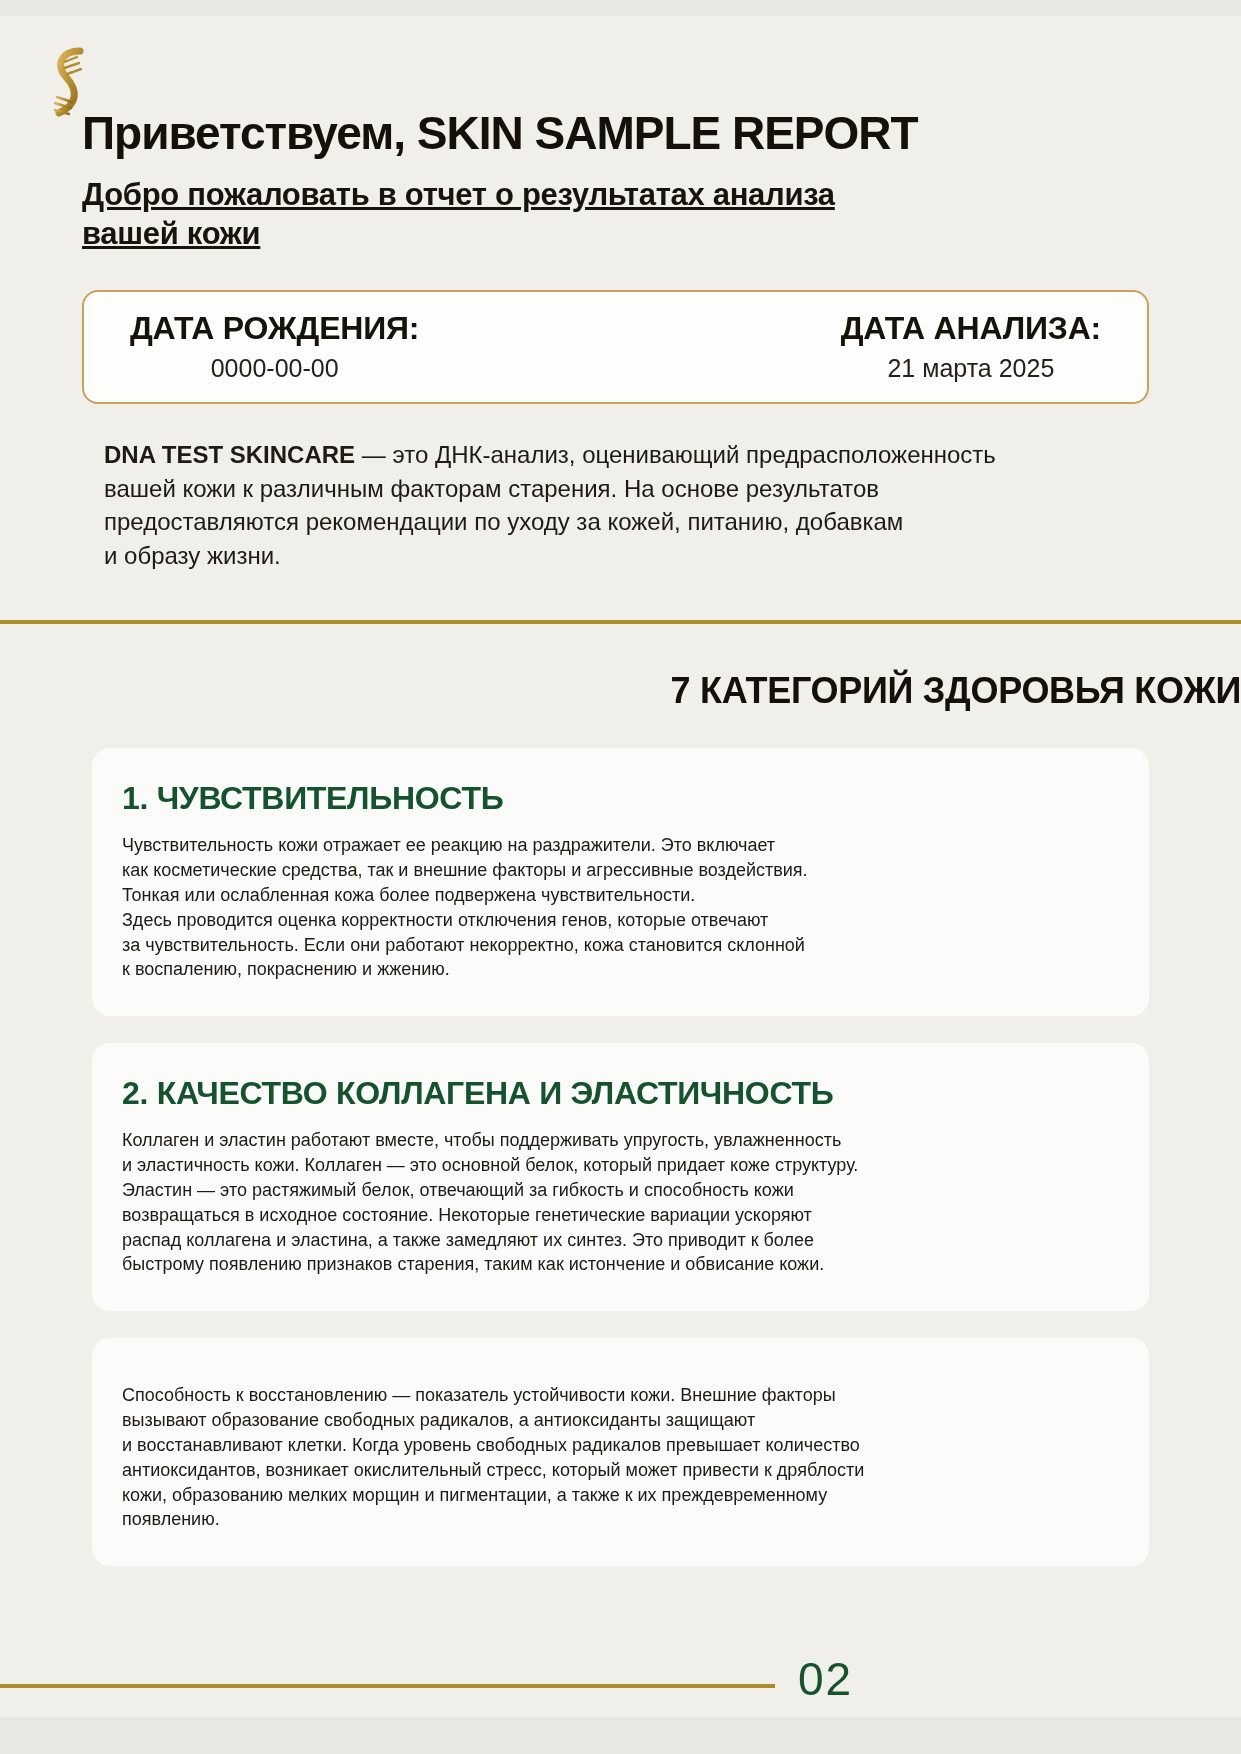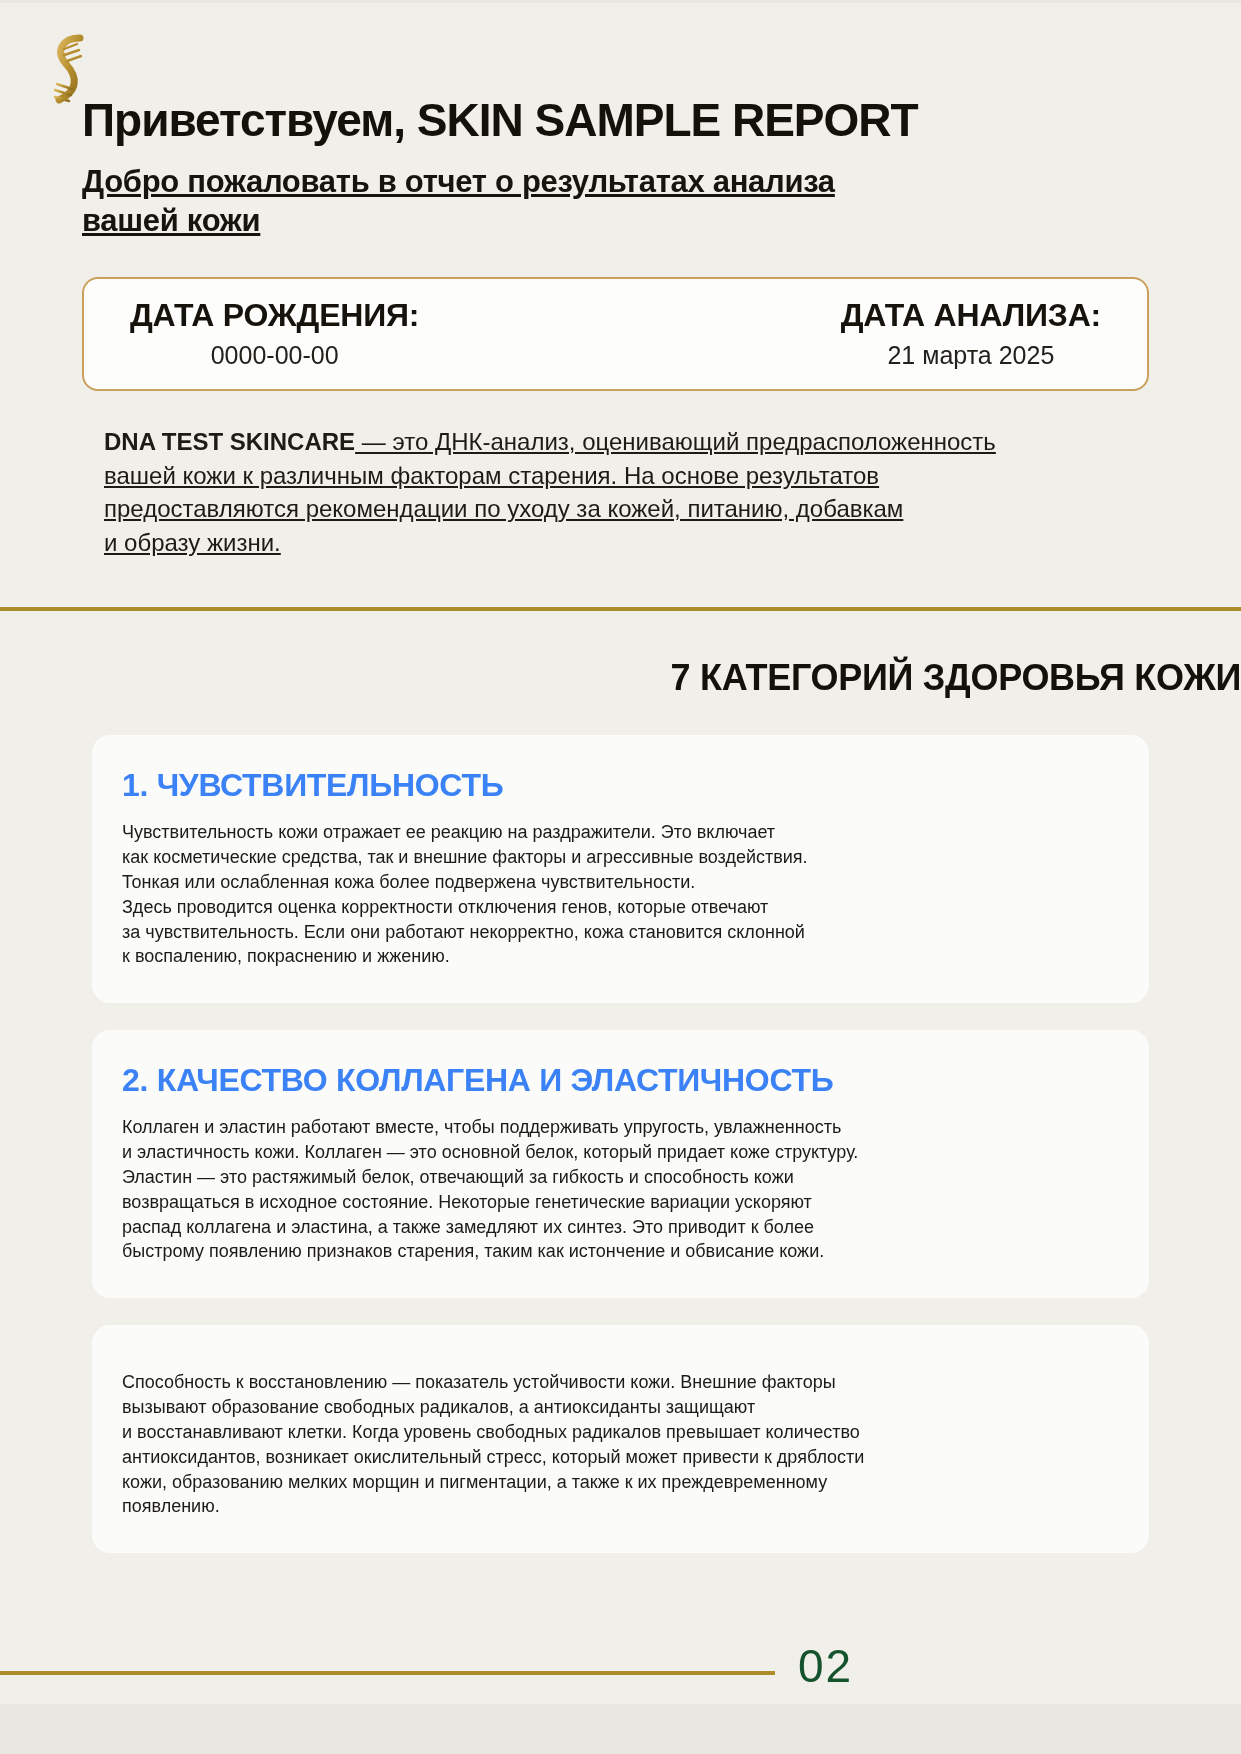--- a/index.html
+++ b/index.html
@@ -4,21 +4,21 @@
 <style>
   html, body { margin: 0; padding: 0; }
   body {
     background: #e8e7e1;
     font-family: "Liberation Sans", sans-serif;
   }
   .page {
     position: relative;
     width: 1241px;
     height: 1701px;
-    margin: 3px auto;
+    margin: 16px auto;
     background: #f0efe9;
     color: #17150f;
     overflow: hidden;
   }
   .logo {
     position: absolute;
     left: 44px;
     top: 28px;
     width: 50px;
     height: 80px;
@@ -69,21 +69,21 @@
     font-weight: 400;
     color: #23211a;
   }
   .intro {
     margin: 34px 10px 0 22px;
     font-size: 24px;
     line-height: 1.40;
     color: #1d1b14;
   }
   .intro .bold-lead { font-weight: 800; }
-  .intro .intro-rest { white-space: pre-line; text-decoration: underline; }
+  .intro .intro-rest { white-space: pre-line; }
   .gold-divider {
     margin-top: 48px;
     width: 100%;
     height: 4px;
     background: #ad8c2c;
     border: none;
   }
   .section-title {
     margin: 46px 0 0 0;
     text-align: right;
@@ -104,21 +104,21 @@
     padding: 30px 34px 34px 30px;
     box-sizing: border-box;
   }
   .card-title {
     margin: 0;
     font-size: 32px;
     font-weight: 800;
     letter-spacing: -0.3px;
     line-height: 1.25;
     white-space: pre-line;
-    color: #3b82f6;
+    color: #14532d;
   }
   .card-body {
     margin: 15px 0 0 0;
     font-size: 18px;
     line-height: 1.38;
     white-space: pre-line;
     color: #1d1b15;
   }
   .footer-line {
     position: absolute;

